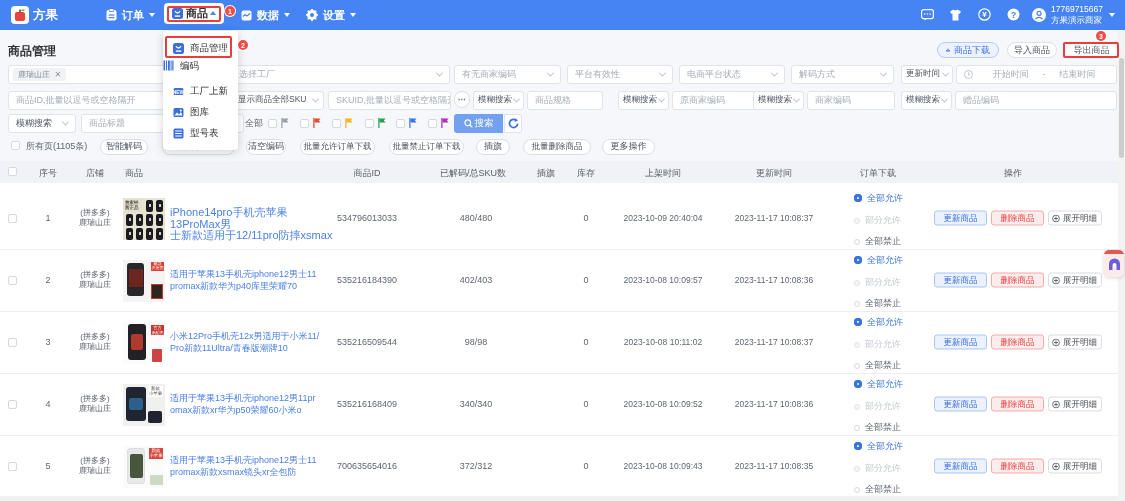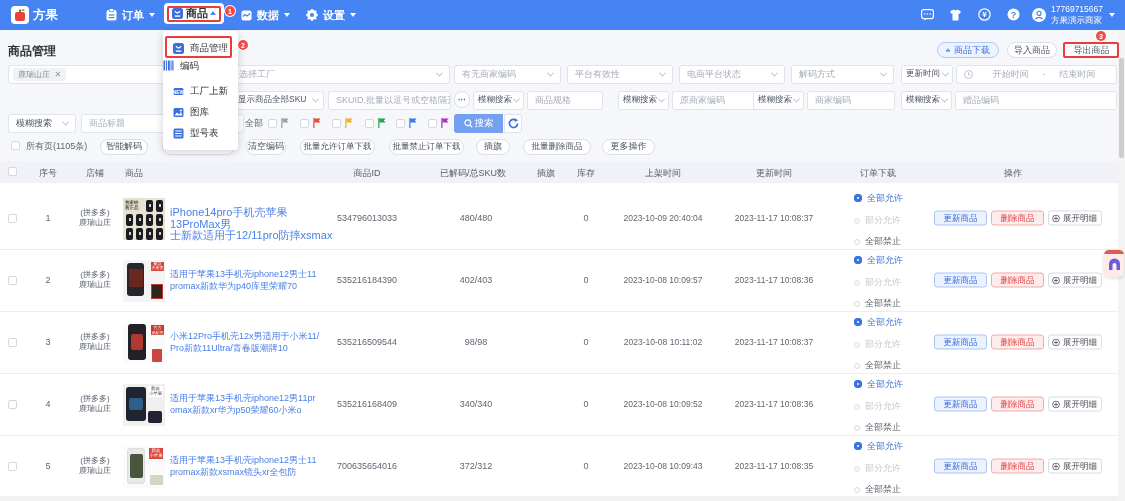--- a/index.html
+++ b/index.html
@@ -142,20 +142,21 @@
 <div class="in" style="left:956px;top:64.5px;width:161px">
  <svg width="9" height="9" viewBox="0 0 9 9" style="margin-right:6px">
         <circle cx="4.5" cy="4.5" r="4" fill="none" stroke="#b7bdc9" stroke-width="0.9"></circle>
         <path d="M4.5 2.3 V4.7 H6.3" fill="none" stroke="#b7bdc9" stroke-width="0.9"></path>
       </svg>
  <span style="flex:1;text-align:center">开始时间</span>
       <span style="color:#b7bdc9">-</span>
       <span style="flex:1;text-align:center">结束时间</span>
 </div>
 
+<div class="in" style="left:8px;top:90.5px;width:218px">商品ID,批量以逗号或空格隔开</div>
 <div class="sel dk" style="left:232px;top:90.5px;width:92px;padding:0 5px;font-size:8.5px">显示商品全部SKU<span class="sp"></span><span class="chev"></span></div>
 <div class="in" style="left:328px;top:90.5px;width:123px">SKUID,批量以逗号或空格隔开</div>
 <div class="btn" style="left:454px;top:90.5px;width:16px;height:17px;padding:0;color:#5f6670;letter-spacing:0.5px;font-weight:bold;font-size:8px">⋯</div>
 <div class="sel dk" style="left:473px;top:90.5px;width:51px;padding:0 4px;font-size:8.5px">模糊搜索<span class="sp"></span><span class="chev"></span></div>
 <div class="in" style="left:527px;top:90.5px;width:76px">商品规格</div>
 <div class="sel dk" style="left:618px;top:90.5px;width:51px;padding:0 4px;font-size:8.5px">模糊搜索<span class="sp"></span><span class="chev"></span></div>
 <div class="in" style="left:672px;top:90.5px;width:90px">原商家编码</div>
 <div class="sel dk" style="left:753px;top:90.5px;width:51px;padding:0 4px;font-size:8.5px">模糊搜索<span class="sp"></span><span class="chev"></span></div>
 <div class="in" style="left:807px;top:90.5px;width:88px">商家编码</div>
 <div class="sel dk" style="left:901px;top:90.5px;width:51px;padding:0 4px;font-size:8.5px">模糊搜索<span class="sp"></span><span class="chev"></span></div>

